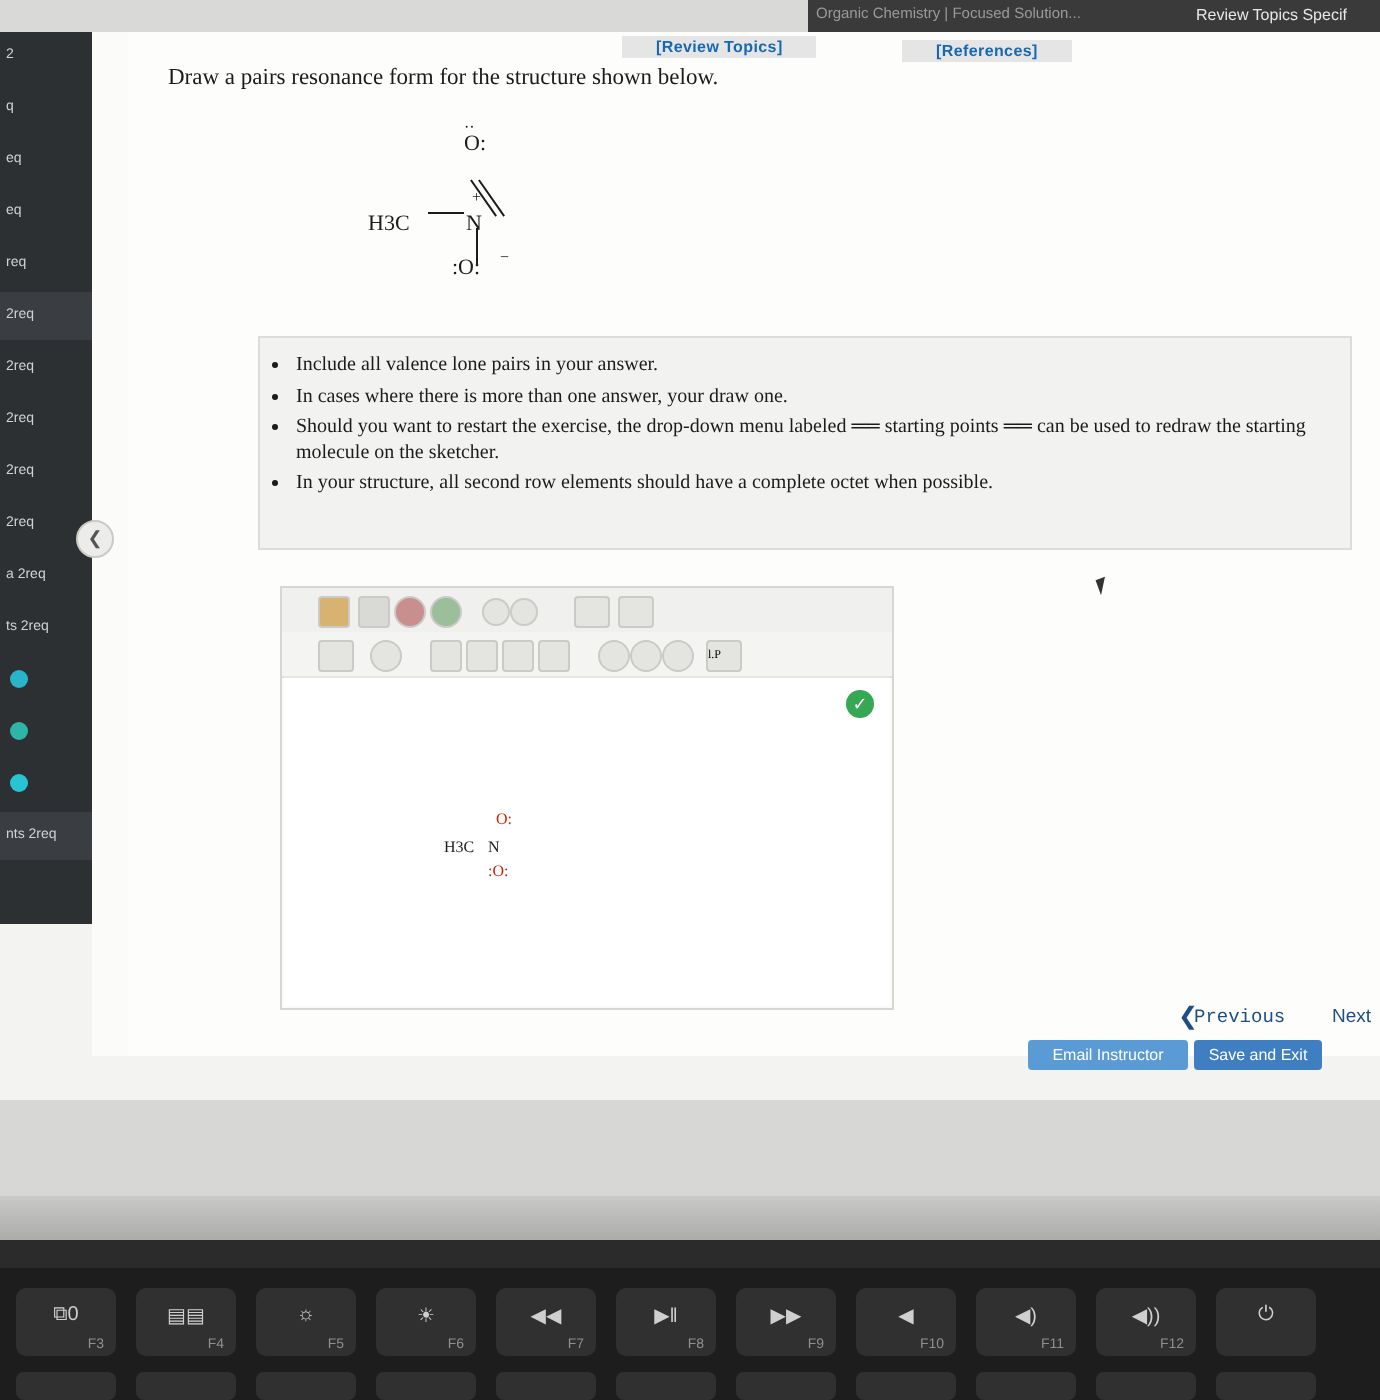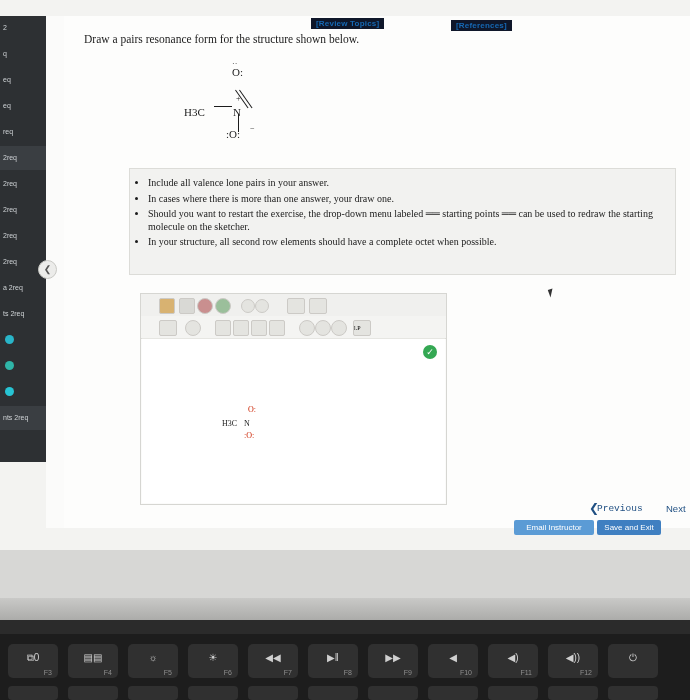--- a/index.html
+++ b/index.html
@@ -48,21 +48,21 @@
     background:#fbfbfa;
   }
   .page-inner{
     position:absolute;left:18px;top:0;width:626px;height:512px;background:#fdfdfc;
   }
   .links{
     position:absolute;top:2px;left:0;width:626px;height:14px;
   }
   .link-badge{
     position:absolute;font-size:8px;font-family:"Liberation Sans",sans-serif;
-    color:#1668b3;background:#0f172a;padding:1px 5px;font-weight:bold;
+    color:#1668b3;background:#e5e5e5;padding:1px 17px;font-weight:bold;
     letter-spacing:0.2px;
   }
   .link-review{left:247px;top:0;}
   .link-refs{left:387px;top:2px;}
 
   .prompt{
     position:absolute;left:20px;top:17px;width:520px;
     font-size:11.5px;color:#1b1b1b;
   }
 
@@ -163,20 +163,25 @@
   .key .fk{position:absolute;right:6px;bottom:2px;font-size:7px;color:#8f8f8f;}
   .key-row2{
     position:absolute;top:52px;height:14px;background:#303030;border-radius:4px;
   }
 </style>
 </head>
 <body>
 
 <div class="screen">
 
+  <div class="topbar">
+    <div class="dark-left"></div>
+    <div class="t1">Organic Chemistry | Focused Solution...</div>
+    <div class="t2">Review Topics Specif</div>
+  </div>
 
   <div class="leftstrip">
     <div class="row" style="top:0px;">2</div>
     <div class="row" style="top:26px;">q</div>
     <div class="row" style="top:52px;">eq</div>
     <div class="row" style="top:78px;">eq</div>
     <div class="row" style="top:104px;">req</div>
     <div class="row alt" style="top:130px;">2req</div>
     <div class="row" style="top:156px;">2req</div>
     <div class="row" style="top:182px;">2req</div>

